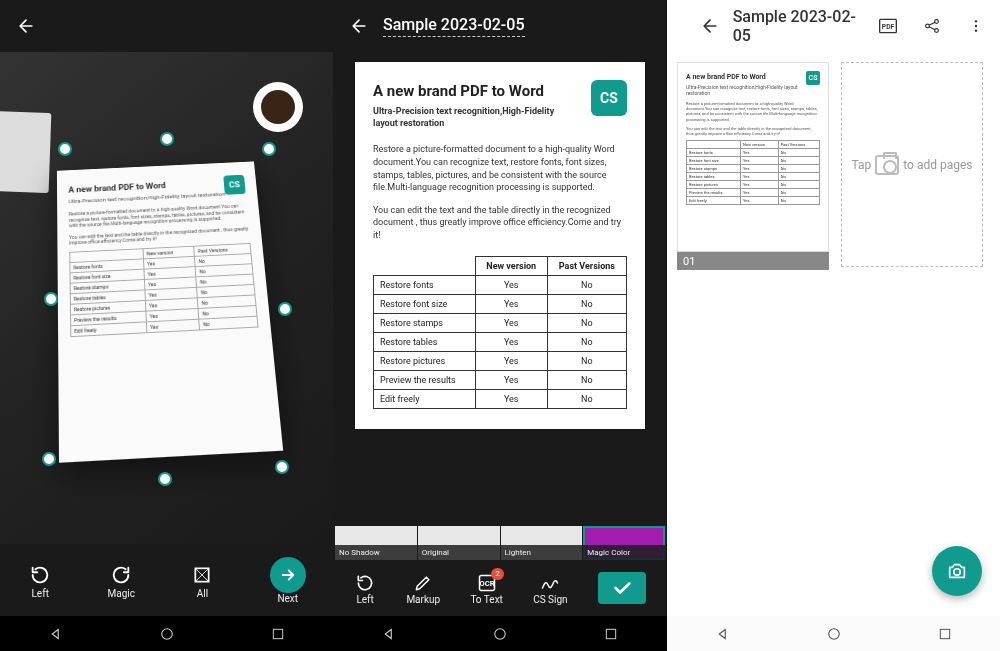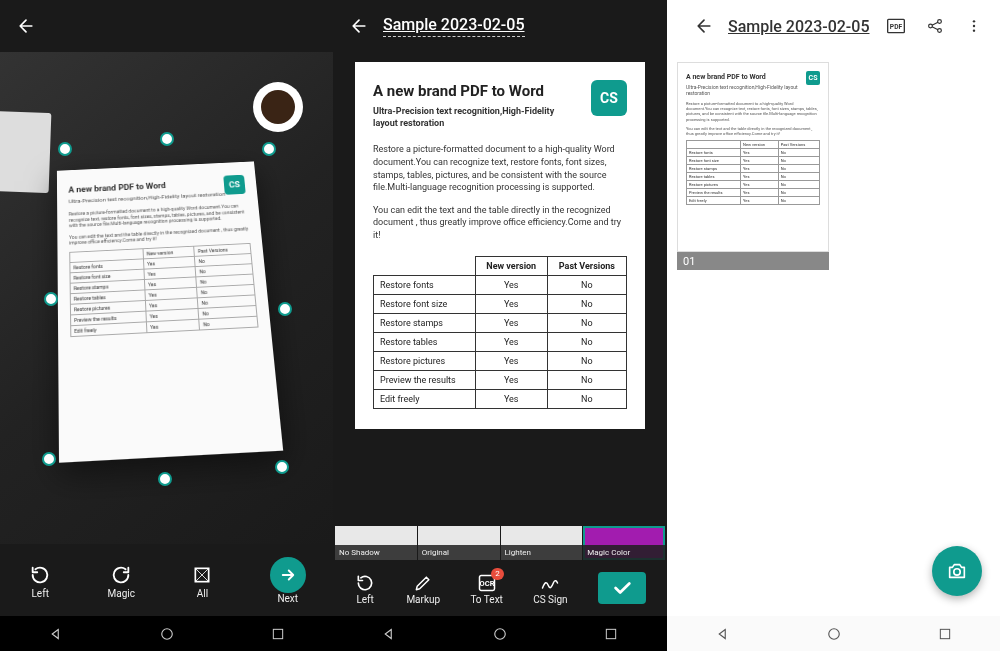--- a/index.html
+++ b/index.html
@@ -3,27 +3,27 @@
 <meta charset="utf-8">
 <style>
   * { margin:0; padding:0; box-sizing:border-box; font-family:-apple-system,Roboto,Arial,sans-serif; }
   body { width:1000px; height:651px; display:flex; background:#000; overflow:hidden; }
   .panel { height:651px; display:flex; flex-direction:column; position:relative; }
   .panel1 { width:333px; background:#1a1a1a; }
   .panel2 { width:334px; background:#1a1a1a; }
   .panel3 { width:333px; background:#fff; }
 
   
-  .hdr { height:52px; display:flex; align-items:center; padding:12px 12px; color:#fff;text-decoration:underline; }
+  .hdr { height:52px; display:flex; align-items:center; padding:12px 12px; color:#fff; }
   .hdr .icon { width:28px; height:28px; display:flex; align-items:center; justify-content:center; cursor:pointer; }
   .hdr .title { font-size:16px; margin-left:10px; font-weight:500; }
   .hdr .title.dashed { border-bottom:1px dashed #ccc; padding-bottom:2px; }
   .panel3 .hdr { color:#333; }
   .panel3 .hdr .spacer { flex:1; }
-  .panel3 .hdr .icon { margin-left:11px; }
+  .panel3 .hdr .icon { margin-left:19px; }
 
   
   .photo-area { flex:1; background:#2a2a2a; position:relative; overflow:hidden; display:flex; align-items:center; justify-content:center; }
   .desk { width:100%; height:100%; background:linear-gradient(140deg,#333 0%,#222 50%,#1a1a1a 100%); position:relative; }
   .coffee { position:absolute; top:30px; right:30px; width:50px; height:50px; border-radius:50%; background:#fff; }
   .coffee::after{content:"";position:absolute;top:8px;left:8px;right:8px;bottom:8px;border-radius:50%;background:#3a2415;}
   .notebook { position:absolute; top:60px; left:-10px; width:60px;height:80px;background:#ddd;border-radius:3px;transform:rotate(2deg);}
   .page { position:absolute; top:100px; left:58px; width:210px; height:300px; background:#fafafa; transform:perspective(600px) rotateX(15deg) rotateZ(-3deg); box-shadow:0 10px 30px rgba(0,0,0,0.5); padding:18px 12px 12px 12px; font-size:7px; color:#333; }
   .page .ptitle { font-size:9px; font-weight:bold; margin-bottom:4px; }
   .page .psub { font-size:6px; color:#555; margin-bottom:8px; }
@@ -436,20 +436,25 @@
           <tr>
                 <td>Edit freely</td>
                 <td>Yes</td>
                 <td>No</td>
               </tr>
         </tbody>
           </table>
       </div>
       <div class="thumb-num">01</div>
     </div>
+    <div class="add-tile">
+      <span>Tap</span>
+      <div class="cam"></div>
+      <span>to add pages</span>
+    </div>
   </div>
   <div class="fab">
     <svg width="24" height="22" viewBox="0 0 24 24">
         <path d="M4 8h3l2-3h6l2 3h3v11H4z" stroke="#fff" stroke-width="1.8" fill="none" stroke-linejoin="round"></path>
         <circle cx="12" cy="13" r="3.5" stroke="#fff" stroke-width="1.8" fill="none"></circle>
       </svg>
   </div>
   <div class="navbar">
     <div class="nicon">
         <svg width="18" height="18" viewBox="0 0 24 24">

